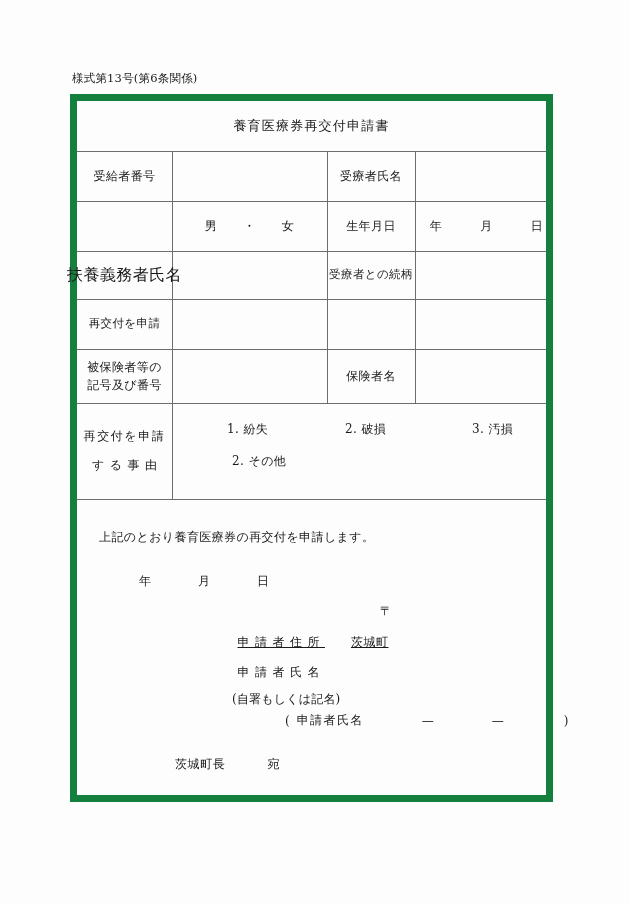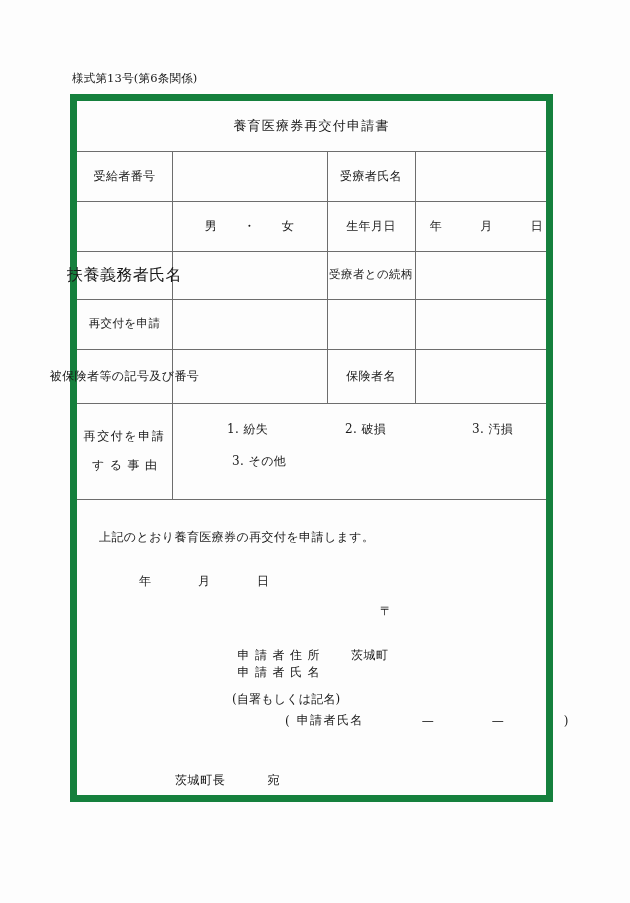--- a/index.html
+++ b/index.html
@@ -83,21 +83,21 @@
     display: flex;
     align-items: center;
     justify-content: center;
     text-align: center;
     font-size: 12px;
     line-height: 1.55;
     letter-spacing: 0.4px;
     white-space: nowrap;
   }
   .cell-label.two-line {
-    flex-direction: row;
+    flex-direction: column;
     line-height: 1.5;
   }
   .cell-value {
     position: absolute;
     display: flex;
     align-items: center;
     font-size: 12px;
     letter-spacing: 0.5px;
     white-space: nowrap;
   }
@@ -281,49 +281,49 @@
     <div class="cell-label" style="left:250px; top:248px; width:88px; height:54px;">保険者名</div>
     <div class="cell-value" style="left:338px; top:248px; width:143px; height:54px; padding-left:10px;"></div>
 
     <div class="reasons-label" style="left:0; top:302px; width:95px; height:96px;">
       <span class="l1">再交付を申請</span>
       <span class="l2">する事由</span>
     </div>
     <div class="reason-opt" style="left:150px; top:320px;">1. 紛失</div>
     <div class="reason-opt" style="left:268px; top:320px;">2. 破損</div>
     <div class="reason-opt" style="left:395px; top:320px;">3. 汚損</div>
-    <div class="reason-opt" style="left:155px; top:352px;">3. その他</div>
+    <div class="reason-opt" style="left:155px; top:352px;">2. その他</div>
 
     <div class="declaration" style="left:22px; top:428px;">上記のとおり養育医療券の再交付を申請します。</div>
 
     <div class="date-line" style="left:62px; top:472px;">
       <span>年</span>
       <span>月</span>
       <span>日</span>
     </div>
 
     <div class="postal-mark" style="left:303px; top:502px;">〒</div>
 
-    <div class="addr-row" style="left:155px; top:546px;">
+    <div class="addr-row" style="left:155px; top:533px;text-decoration:underline;">
       <span class="addr-label">申請者住所</span>
       <span class="addr-value">茨城町</span>
     </div>
 
     <div class="name-row" style="left:155px; top:564px;">
       <span class="name-label">申請者氏名</span>
       <span class="name-sub">(自署もしくは記名)</span>
     </div>
 
     <div class="tel-row" style="left:208px; top:611px;">
       <span class="tel-open">(</span>
       <span class="tel-label">申請者氏名</span>
       <span class="tel-dash1">—</span>
       <span class="tel-dash2">—</span>
       <span class="tel-close">)</span>
     </div>
 
-    <div class="recipient-row" style="left:98px; top:671px;align-items:flex-end;">
+    <div class="recipient-row" style="left:98px; top:655px;align-items:flex-end;">
       <span class="recipient-name">茨城町長</span>
       <span class="recipient-suffix">宛</span>
     </div>
 
   </div>
 </div>
 
 </body></html>

